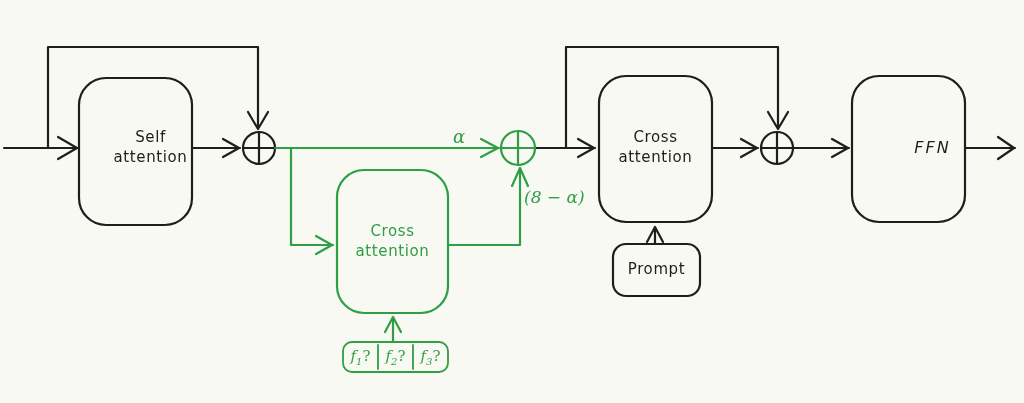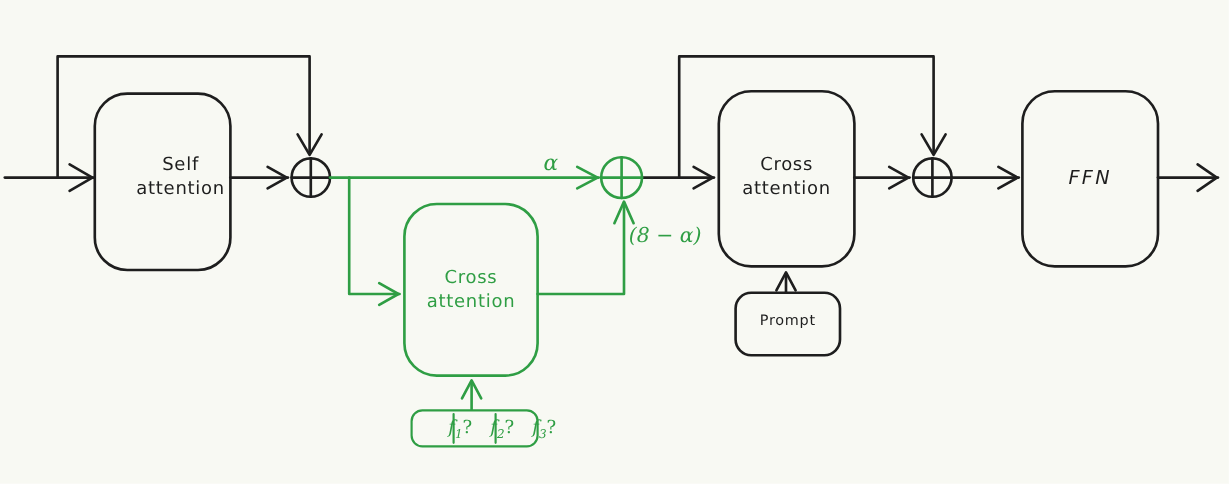--- a/index.html
+++ b/index.html
@@ -26,21 +26,21 @@
   .green-text{color:var(--green,#2f9e44);}
   .math{
     font-family:"DejaVu Serif",serif;
     font-style:italic;
     font-size:17px;
     letter-spacing:0;
   }
   .ffn-label{font-style:italic;letter-spacing:2px;font-size:16px;}
   .feat-row{
     position:absolute;left:343px;top:342px;width:105px;height:30px;
-    display:flex;align-items:center;padding-left:23px;
+    display:flex;align-items:center;
   }
   .feat-cell{
     flex:1 1 0;text-align:center;
     font-family:"DejaVu Serif",serif;
     font-style:italic;font-size:15px;
     color:var(--green,#2f9e44);
   }
   .feat-cell sub{font-size:10px;font-style:italic;}
   .feat-cell .q{font-style:normal;}
 </style>
@@ -155,23 +155,23 @@
   <div class="lbl green-text" style="left:337px;top:222px;width:111px;">
     <span class="ln">Cross</span>
     <span class="ln">attention</span>
   </div>
 
   <div class="lbl" style="left:599px;top:128px;width:113px;">
     <span class="ln">Cross</span>
     <span class="ln">attention</span>
   </div>
 
-  <div class="lbl ffn-label" style="left:852px;top:138px;width:113px;">FFN</div>
+  <div class="lbl ffn-label" style="left:852px;top:138px;width:113px;padding-left:24px;">FFN</div>
 
-  <div class="lbl" style="left:613px;top:260px;width:87px;font-size:12px;">Prompt</div>
+  <div class="lbl" style="left:613px;top:260px;width:87px;font-size:15px;">Prompt</div>
 
   <div class="lbl math green-text" style="left:446px;top:125px;width:26px;font-size:18px;">α</div>
 
   <div class="lbl math green-text" style="left:524px;top:186px;text-align:left;">(8 − α)</div>
 
   <div class="feat-row">
     <span class="feat-cell"><span>f</span><sub>1</sub><span class="q">?</span></span>
     <span class="feat-cell"><span>f</span><sub>2</sub><span class="q">?</span></span>
     <span class="feat-cell"><span>f</span><sub>3</sub><span class="q">?</span></span>
   </div>

